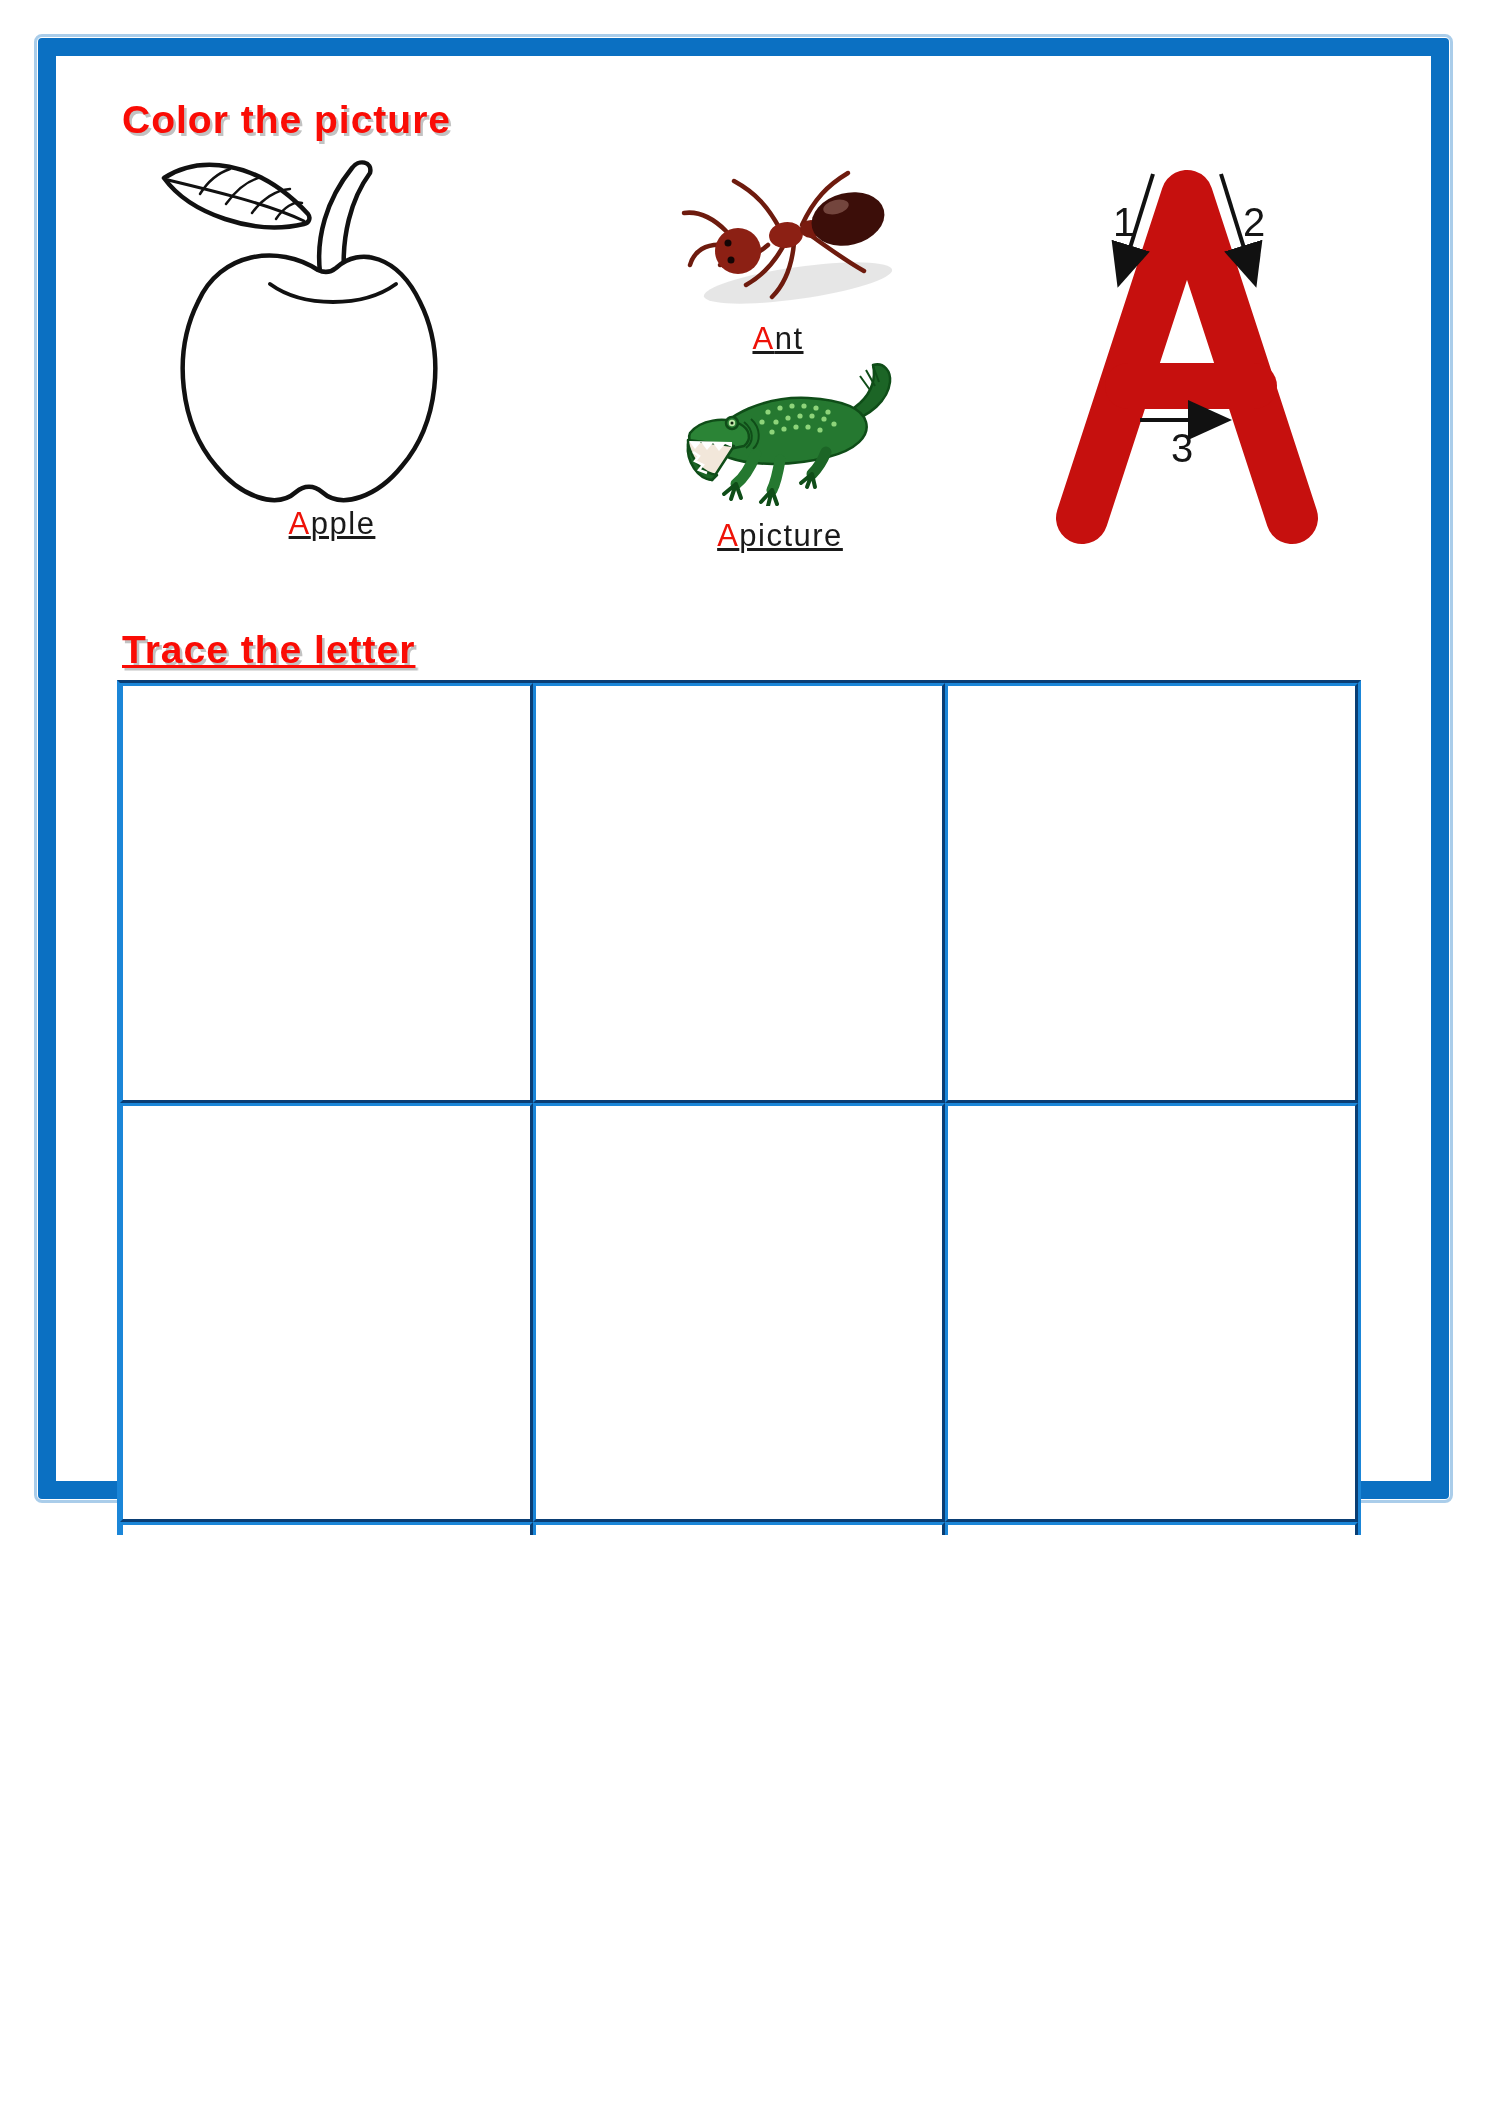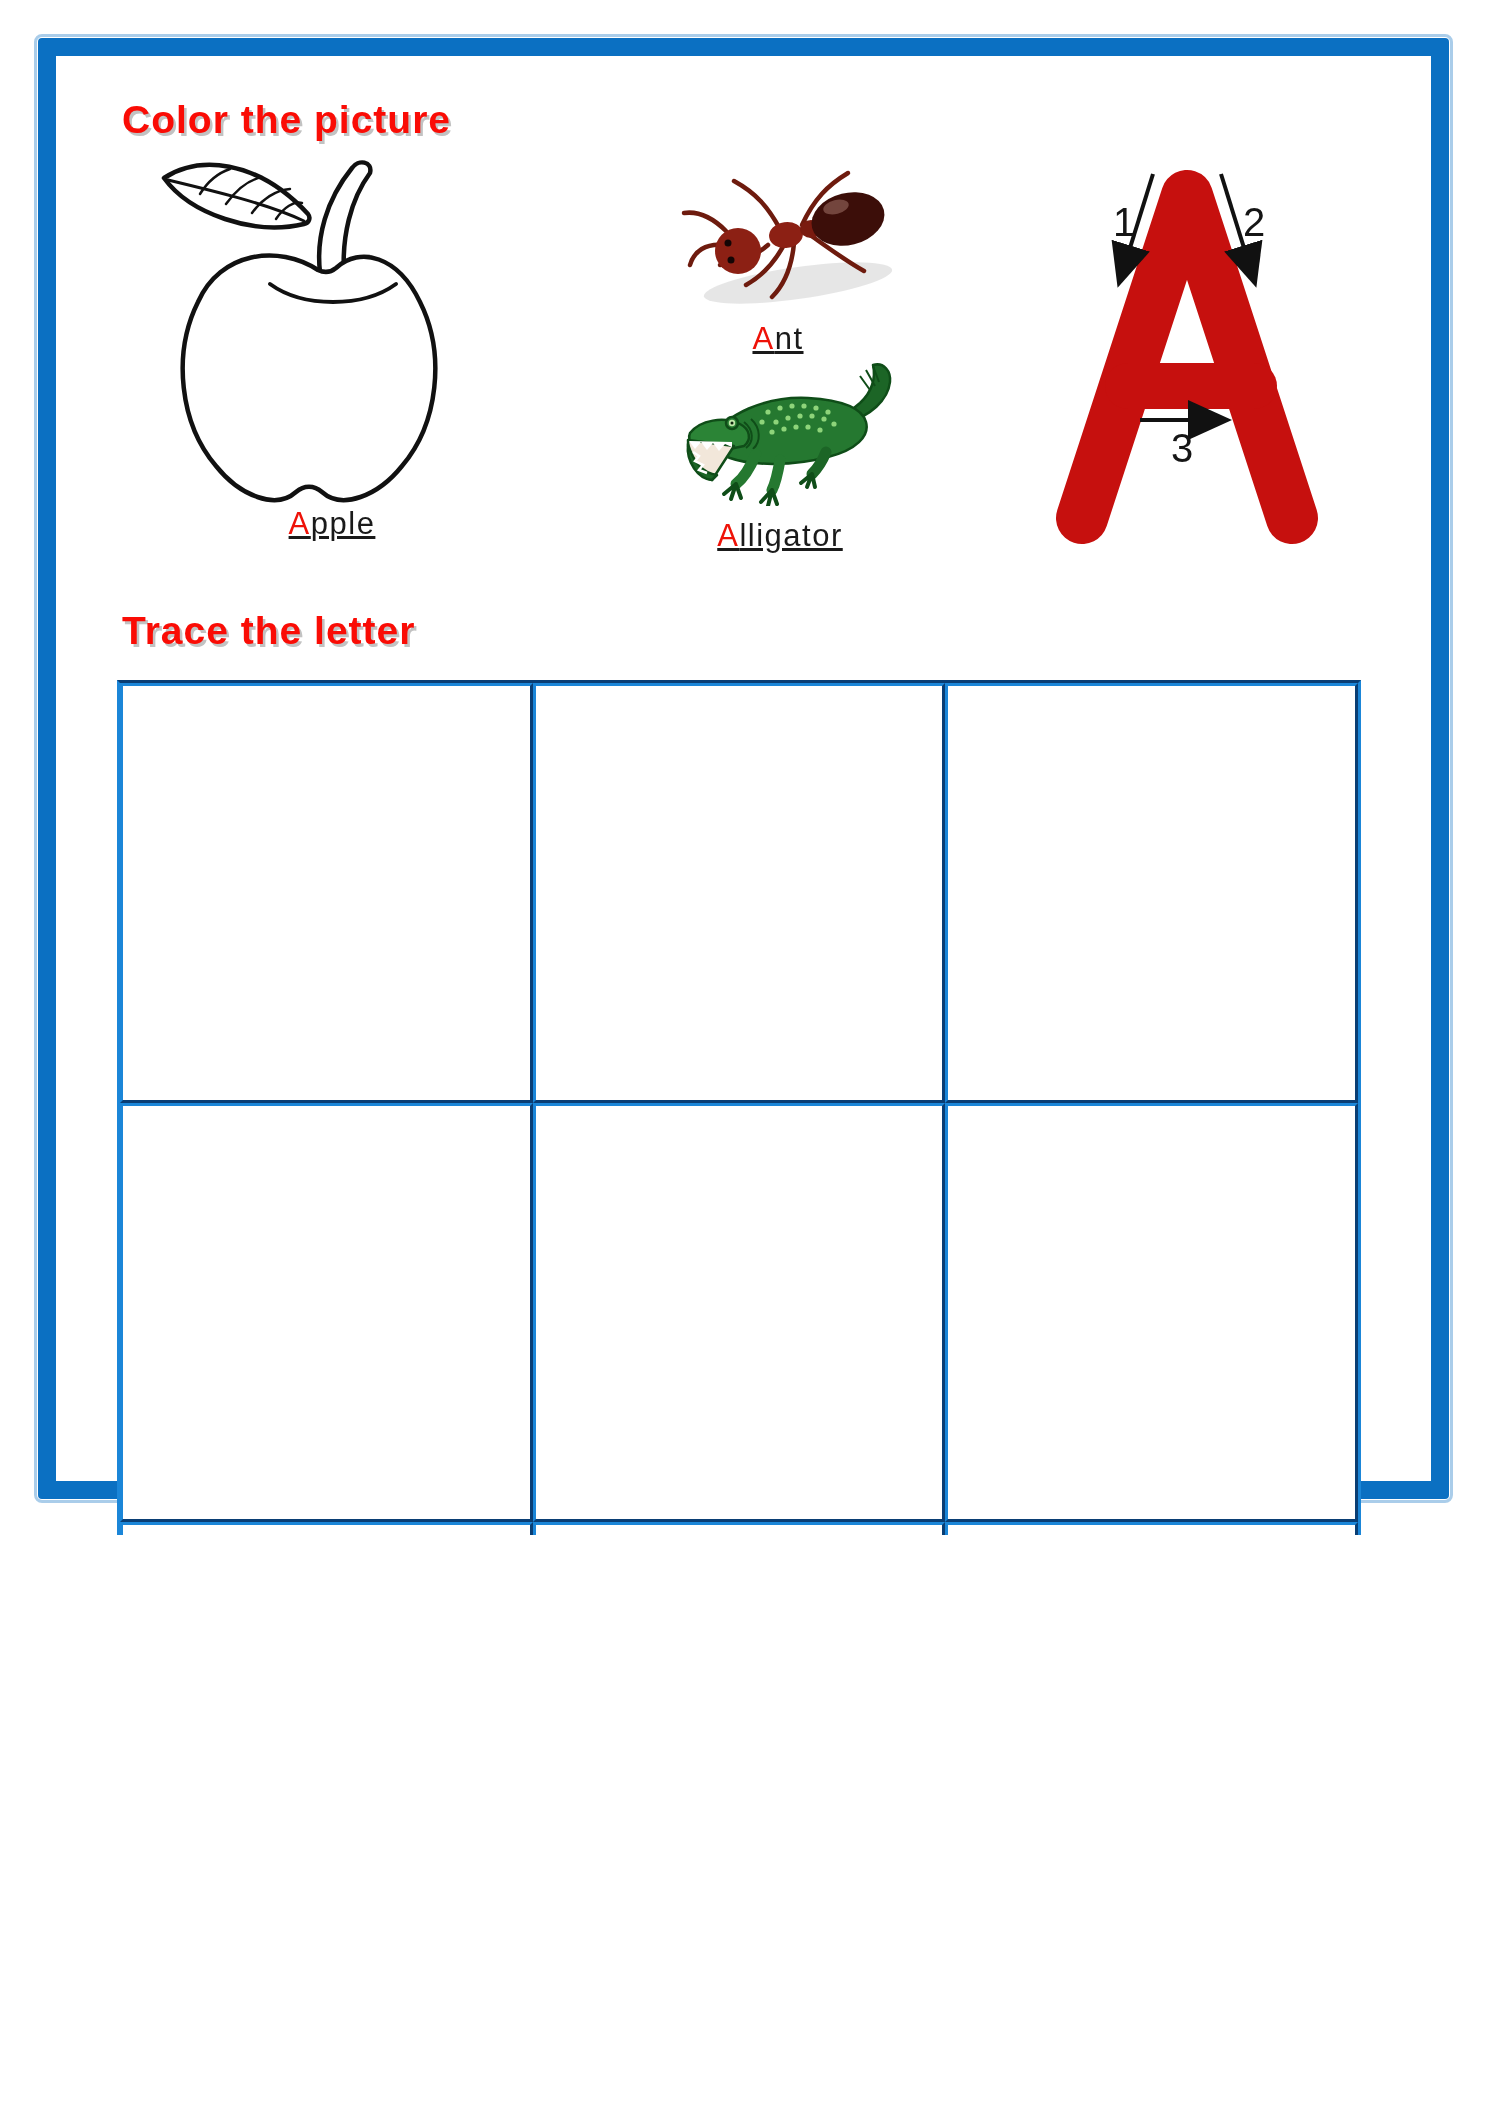--- a/index.html
+++ b/index.html
@@ -15,21 +15,21 @@
   }
   #frame:after{
     content:"";position:absolute;left:-22px;top:-22px;right:-22px;bottom:-22px;
     border:3px solid rgba(11,112,194,0.35);border-radius:8px;
   }
   .heading{
     position:absolute;font-weight:bold;font-size:39px;letter-spacing:1px;
     color:#fa0c05;text-shadow:2.5px 2.5px 0 #c2c2c2;white-space:nowrap;
   }
   #color-heading{left:122px;top:98px;}
-  #trace-heading{left:122px;top:609px;}
+  #trace-heading{left:122px;top:628px;text-decoration:underline;}
   .vocab-label{
     position:absolute;width:300px;text-align:center;font-size:31px;
     letter-spacing:1.5px;color:#1a1a1a;white-space:nowrap;text-decoration:underline;
   }
   .vocab-label .initial{color:#ee1208;}
   #apple-label{left:182px;top:506px;}
   #ant-label{left:628px;top:321px;}
   #alligator-label{left:630px;top:518px;}
   .art{position:absolute;}
   #apple-art{left:158px;top:152px;}
@@ -164,21 +164,21 @@
         <circle cx="158" cy="68" r="2.6"></circle>
       <circle cx="96" cy="76" r="2.6"></circle>
         <circle cx="108" cy="73" r="2.6"></circle>
       <circle cx="120" cy="71" r="2.6"></circle>
         <circle cx="132" cy="71" r="2.6"></circle>
       <circle cx="144" cy="74" r="2.6"></circle>
         <circle cx="86" cy="66" r="2.6"></circle>
     </g>
   </svg>
   <div id="alligator-label" class="vocab-label">
-    <span class="initial">A</span><span>lligator</span>
+    <span class="initial">A</span><span>picture</span>
   </div>
 
   <svg id="letter-guide" class="art" width="300" height="410" viewBox="0 0 300 410">
     <defs>
       <marker id="ah" markerWidth="12" markerHeight="12" refX="9" refY="5" orient="auto">
         <path d="M0,0 L11,5 L0,10 Z" fill="#111111"></path>
       </marker>
     </defs>
     <g>
       <polyline points="42,370 147,48 252,370" fill="none" stroke="#c6100e" stroke-width="52" stroke-linecap="round" stroke-linejoin="round"></polyline>

